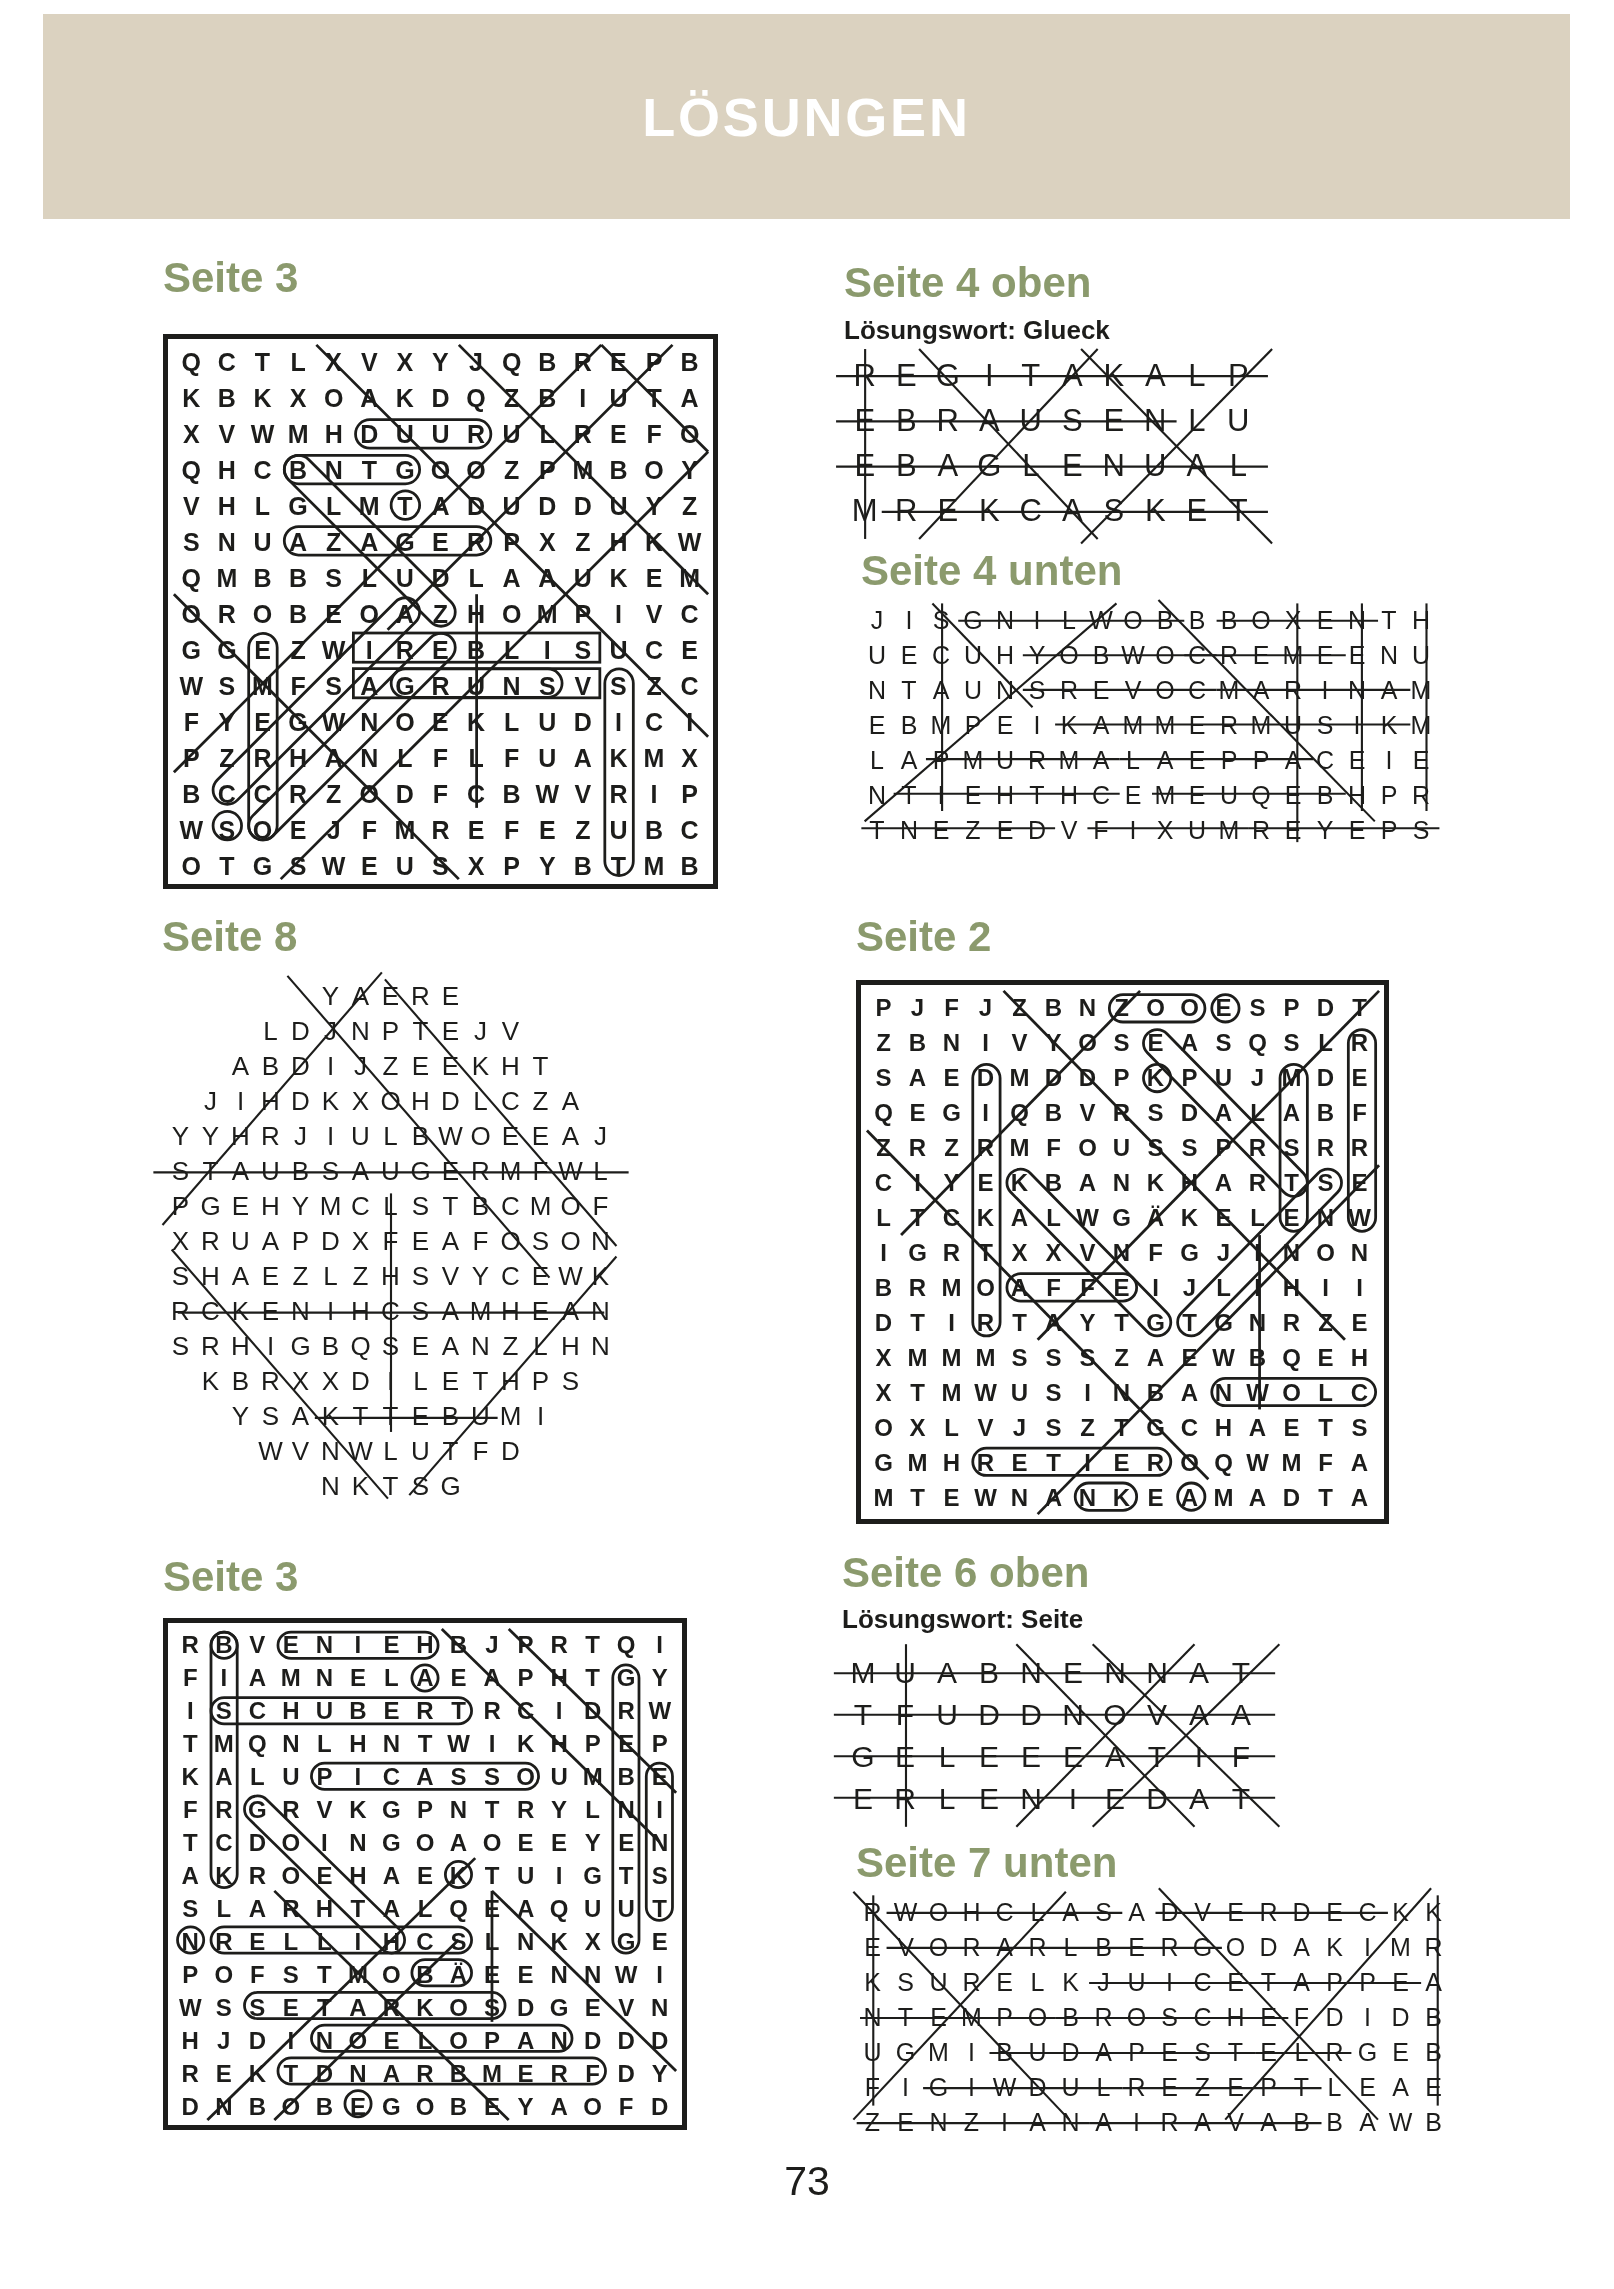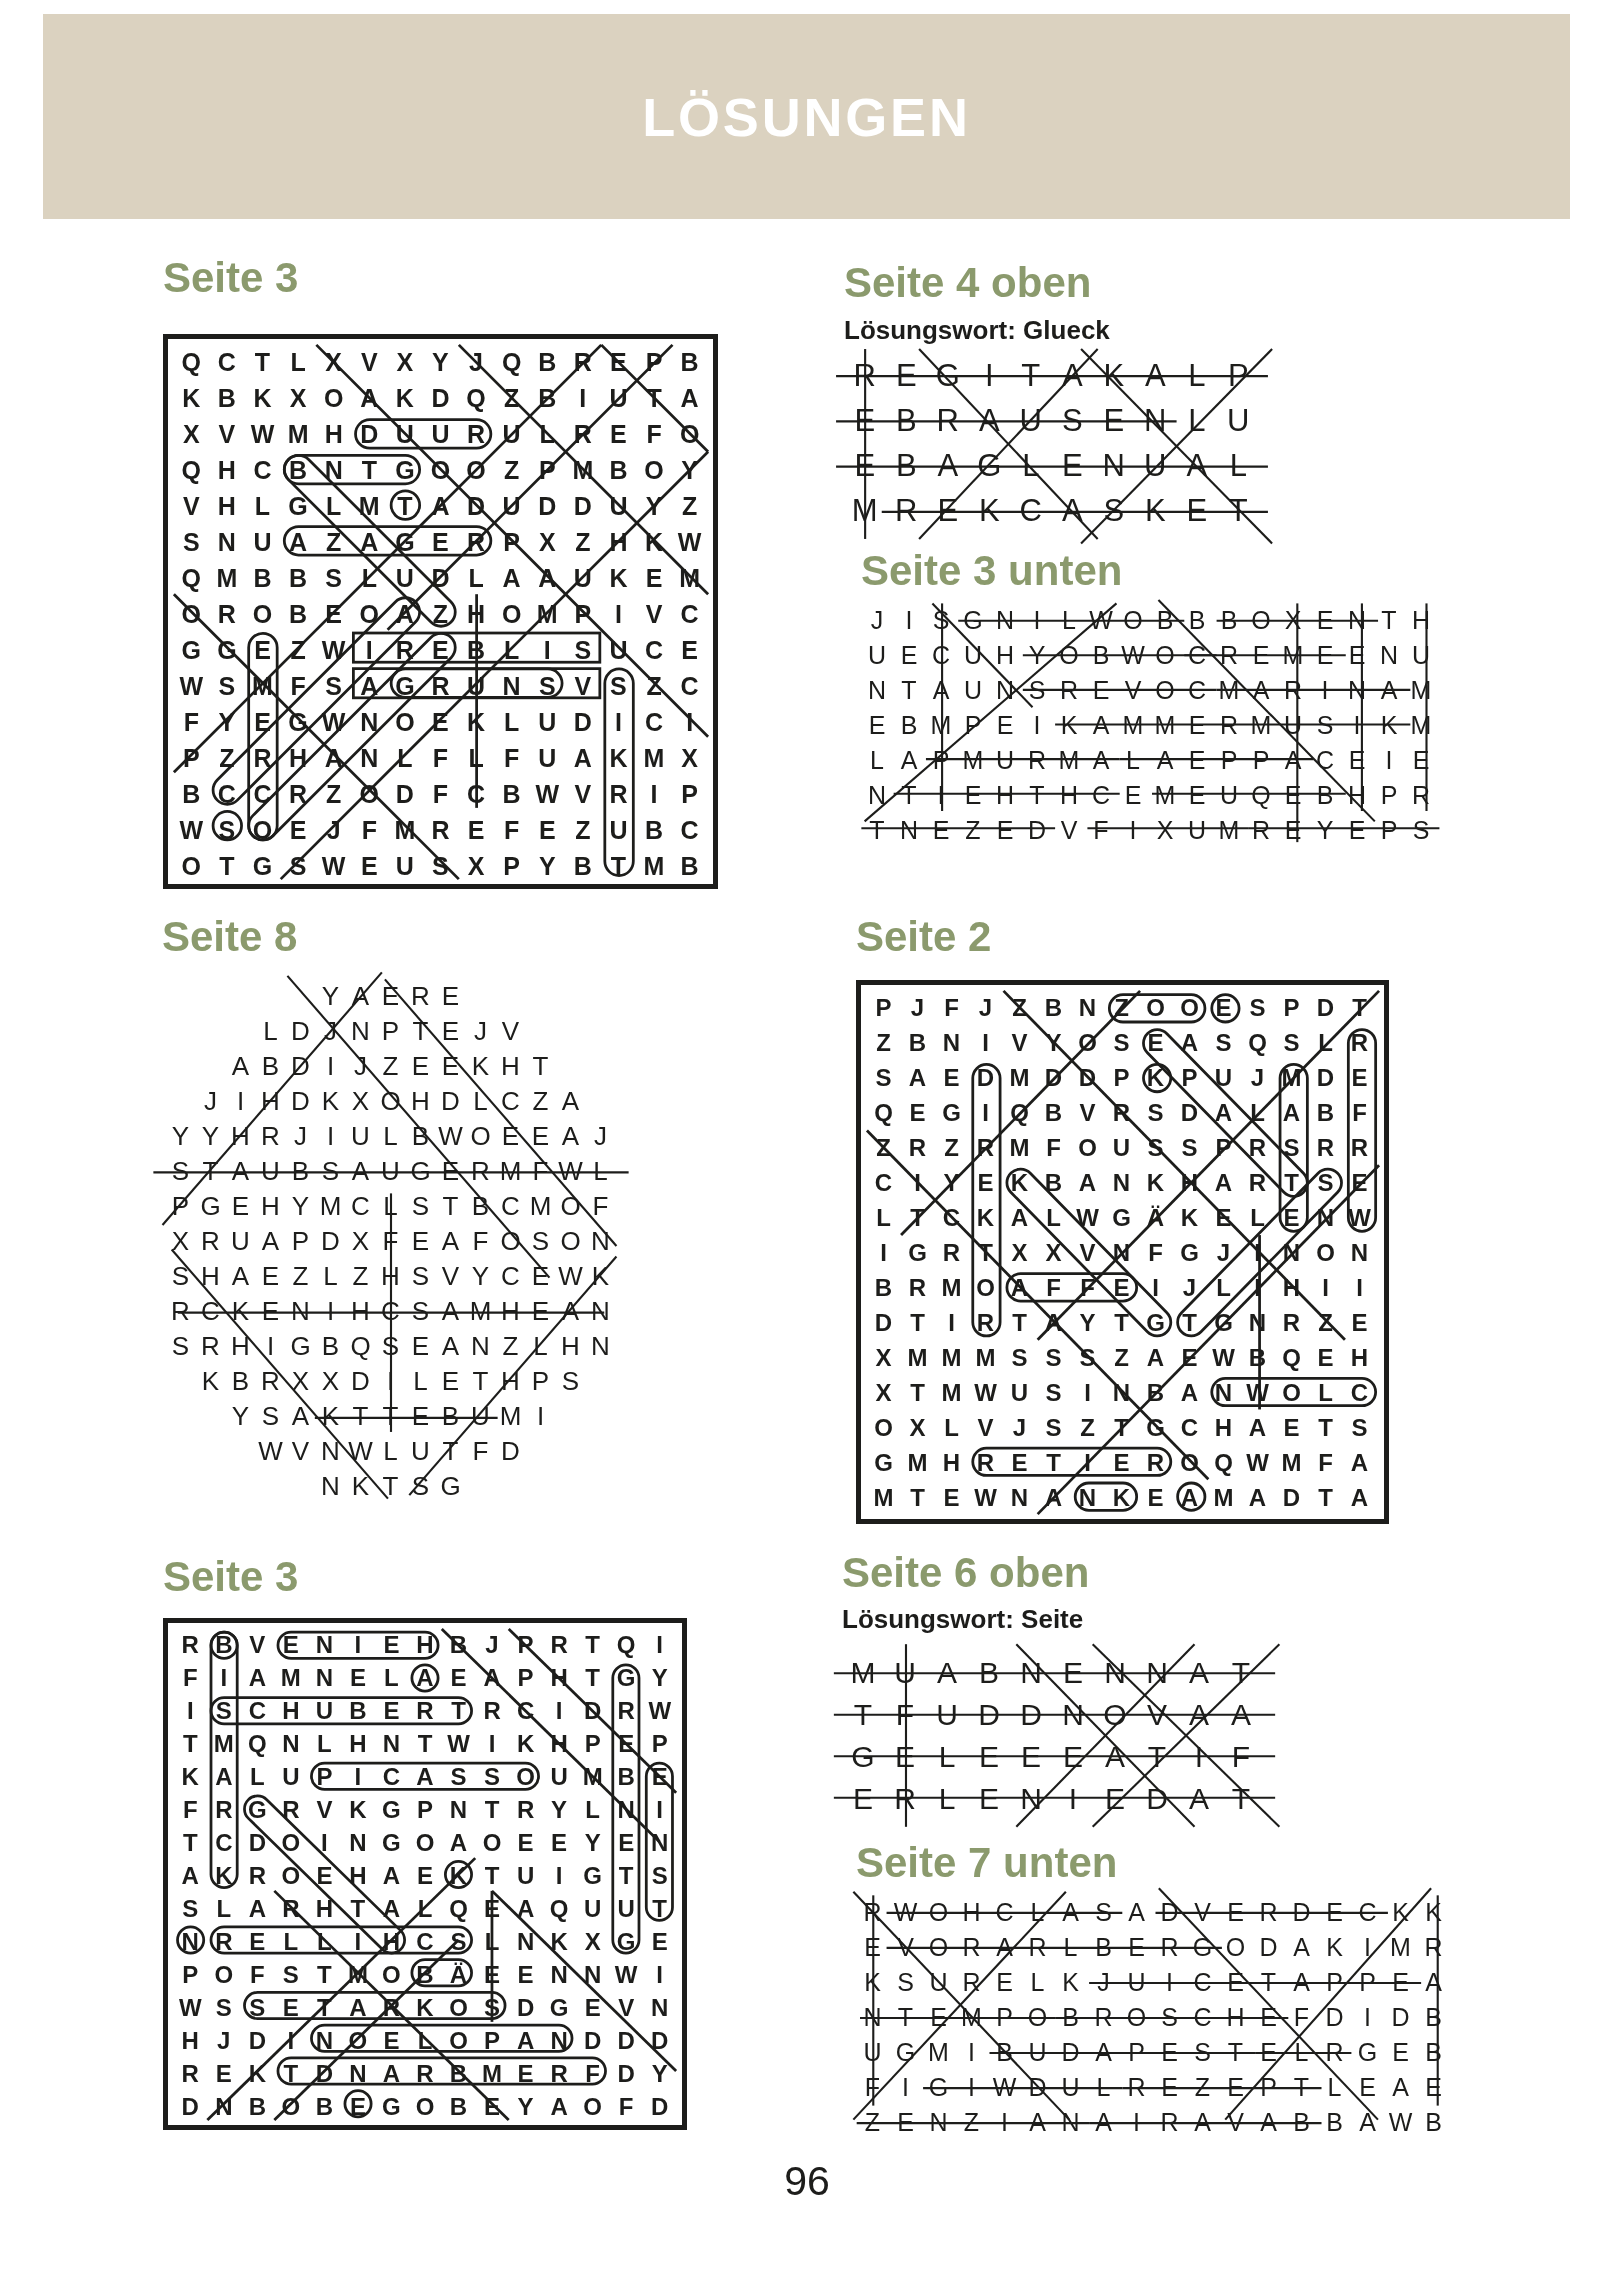--- a/index.html
+++ b/index.html
@@ -365,21 +365,21 @@
       <line x1="51" y1="182.5" x2="519" y2="182.5" stroke="#1d1d1b" stroke-width="2.3"></line>
       <line x1="100.5" y1="231.5" x2="519" y2="231.5" stroke="#1d1d1b" stroke-width="2.3"></line>
       <line x1="82.5" y1="55.1" x2="82.5" y2="260.9" stroke="#1d1d1b" stroke-width="2.3"></line>
       <line x1="141" y1="55.1" x2="334.5" y2="260.9" stroke="#1d1d1b" stroke-width="2.3"></line>
       <line x1="334.5" y1="55.1" x2="141" y2="260.9" stroke="#1d1d1b" stroke-width="2.3"></line>
       <line x1="316.5" y1="55.1" x2="523.5" y2="265.8" stroke="#1d1d1b" stroke-width="2.3"></line>
       <line x1="523.5" y1="55.1" x2="316.5" y2="265.8" stroke="#1d1d1b" stroke-width="2.3"></line>
     </svg>
   </div>
 
-<h2 class="sec" id="h-seite4unten" style="left: 861px; top: 550px;">Seite 3 unten</h2>
+<h2 class="sec" id="h-seite4unten" style="left: 861px; top: 550px;">Seite 4 unten</h2>
 <div class="grid" style="left: 861px; top: 603px; width: 581px; height: 242px;">
     <div class="grow">
       <span class="cell" style="width: 32px; height: 35px; font-size: 25px; font-weight: 400;">J</span>
       <span class="cell" style="width: 32px; height: 35px; font-size: 25px; font-weight: 400;">I</span>
       <span class="cell" style="width: 32px; height: 35px; font-size: 25px; font-weight: 400;">S</span>
       <span class="cell" style="width: 32px; height: 35px; font-size: 25px; font-weight: 400;">G</span>
       <span class="cell" style="width: 32px; height: 35px; font-size: 25px; font-weight: 400;">N</span>
       <span class="cell" style="width: 32px; height: 35px; font-size: 25px; font-weight: 400;">I</span>
       <span class="cell" style="width: 32px; height: 35px; font-size: 25px; font-weight: 400;">L</span>
       <span class="cell" style="width: 32px; height: 35px; font-size: 25px; font-weight: 400;">W</span>
@@ -1553,14 +1553,14 @@
       <line x1="312" y1="307" x2="564" y2="307" stroke="#1d1d1b" stroke-width="2.3"></line>
       <line x1="78" y1="60" x2="78" y2="288" stroke="#1d1d1b" stroke-width="2.3"></line>
       <line x1="690" y1="60" x2="690" y2="288" stroke="#1d1d1b" stroke-width="2.3"></line>
       <line x1="682.8000000000001" y1="52.4" x2="459.59999999999997" y2="303.20000000000005" stroke="#1d1d1b" stroke-width="2.3"></line>
       <line x1="387.59999999999997" y1="52.4" x2="625.1999999999999" y2="303.20000000000005" stroke="#1d1d1b" stroke-width="2.3"></line>
       <line x1="56.4" y1="303.20000000000005" x2="286.79999999999995" y2="56.2" stroke="#1d1d1b" stroke-width="2.3"></line>
       <line x1="56.4" y1="56.2" x2="290.4" y2="303.20000000000005" stroke="#1d1d1b" stroke-width="2.3"></line>
     </svg>
   </div>
 
-<div class="pagenum">96</div>
+<div class="pagenum">73</div>
 
 
 </body></html>

